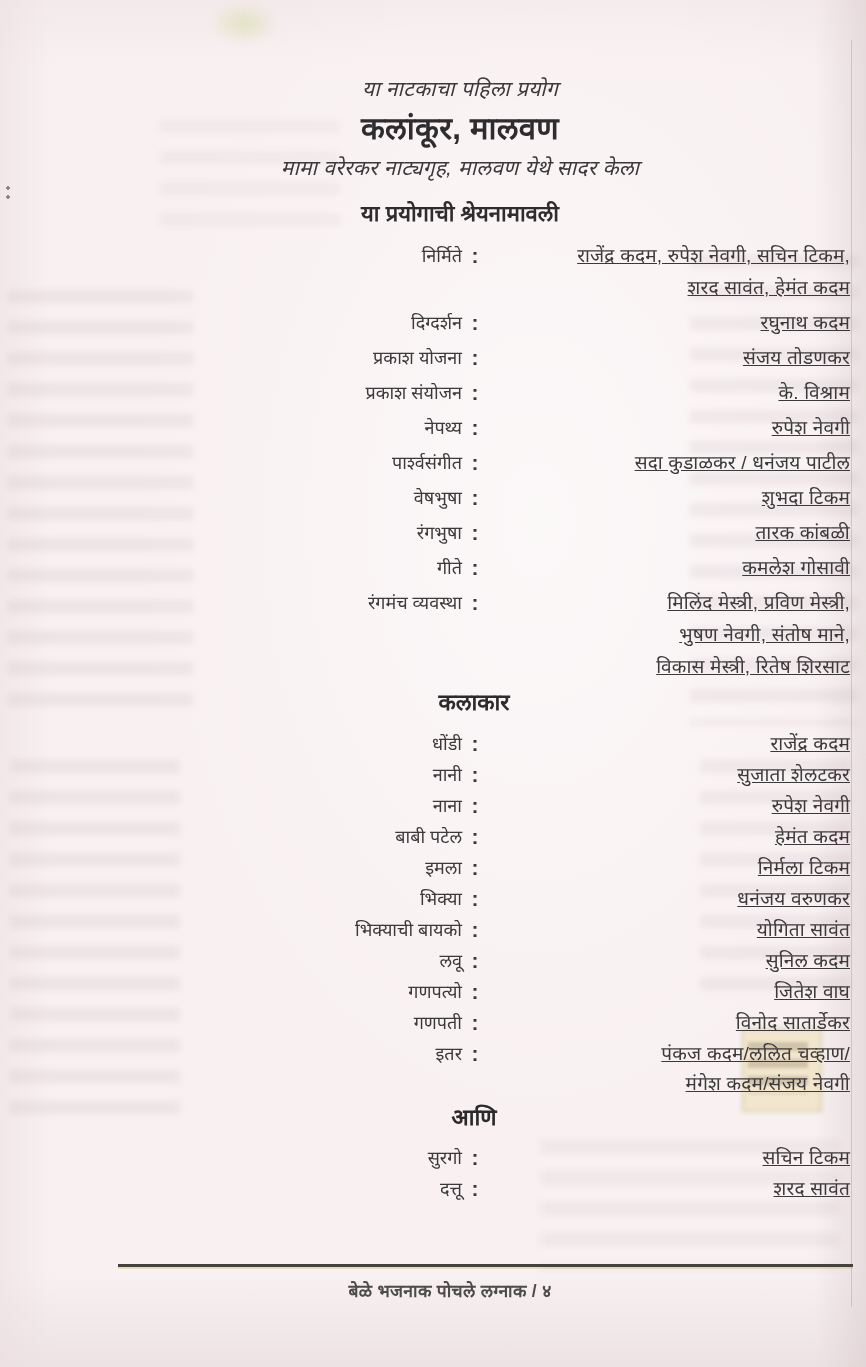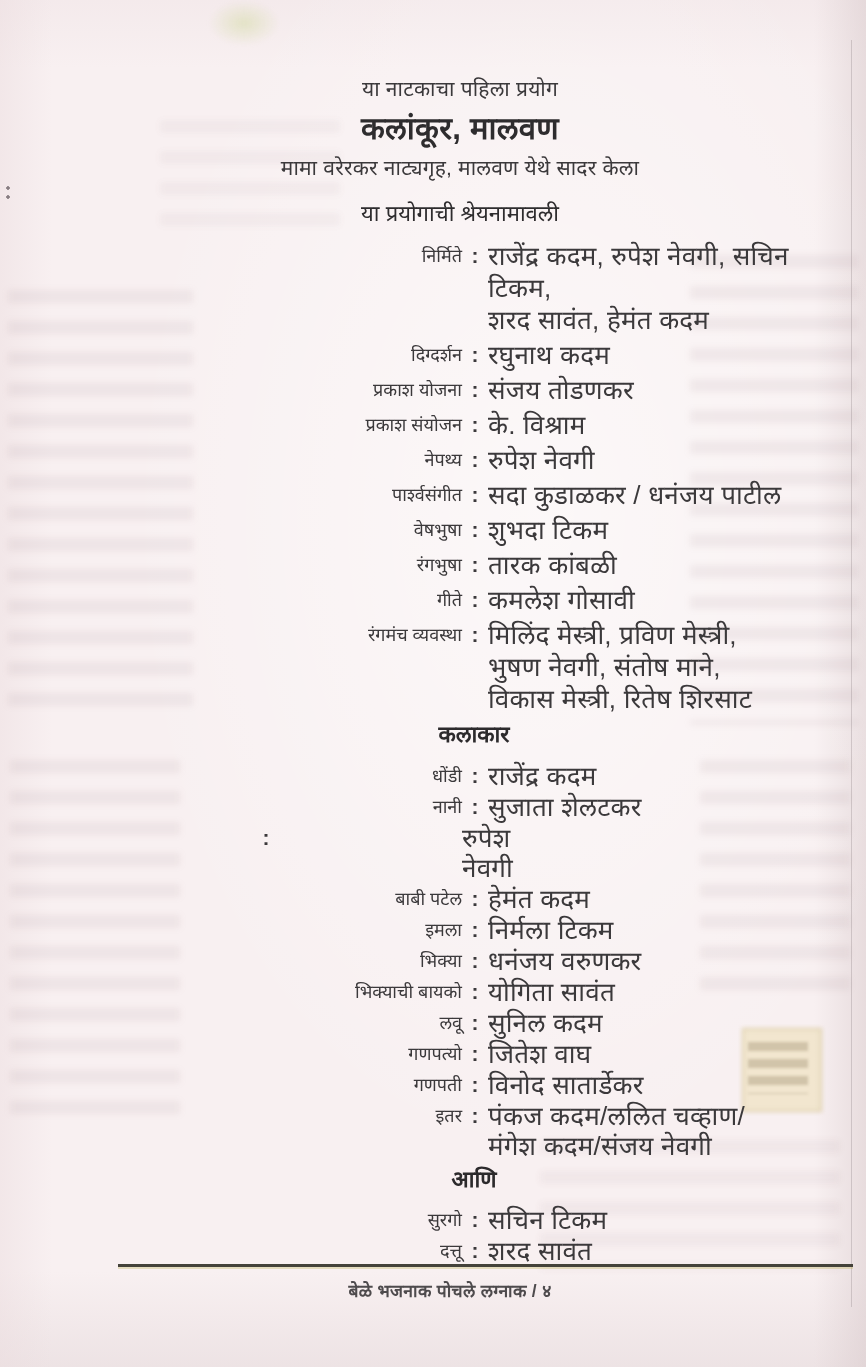--- a/index.html
+++ b/index.html
@@ -20,49 +20,50 @@
     overflow:hidden;
   }
   .content{
     position:relative;
     width:780px;
     margin-left:70px;
     padding-top:72px;
     z-index:2;
   }
   .c{text-align:center;}
-  .t21{font-size:21px;line-height:34px;font-weight:500;letter-spacing:.2px;}
+  .t21{font-size:21px;line-height:34px;font-weight:500;letter-spacing:.2px;font-style:italic;}
   .org{
     font-size:31px;line-height:44px;font-weight:700;color:#2e2c2e;
     margin-top:1px;letter-spacing:.3px;
   }
   .h{
-    font-size:22px;line-height:36px;font-weight:400;color:#2e2c2e;
+    font-size:22px;line-height:36px;font-weight:700;color:#2e2c2e;
     margin-top:11px;
   }
   .table{margin-top:8px;}
   .row{
     display:grid;
     grid-template-columns:392px 26px 1fr;
     margin-bottom:3px;
   }
   .lbl{
     text-align:right;
     font-size:18px;line-height:32px;font-weight:500;
     white-space:pre-line;
   }
   .sep{
     text-align:center;
     font-size:21px;line-height:32px;font-weight:700;
   }
   .val{
-    text-align:left;
-    font-size:26px;line-height:32px;font-weight:500;
+    text-align:right;
+    font-size:19px;line-height:32px;font-weight:500;
     white-space:pre-line;
     letter-spacing:.2px;
+    text-decoration:underline;
   }
   .cast .lbl,.cast .sep,.cast .val{line-height:30px;}
   .cast .row{margin-bottom:1px;}
   .section-h{
     font-size:22.5px;line-height:34px;font-weight:700;color:#2c2a2c;
     text-align:center;
     transform:translateX(14px);
     margin-bottom:9px;
   }
   .and-h{margin-top:2px;margin-bottom:0px;}
@@ -235,20 +236,21 @@
           <div class="val">राजेंद्र कदम</div>
         </div>
 
         <div class="row">
           <div class="lbl">नानी</div>
           <div class="sep">:</div>
           <div class="val">सुजाता शेलटकर</div>
         </div>
 
         <div class="row">
+          <div class="lbl">नाना</div>
           <div class="sep">:</div>
           <div class="val">रुपेश नेवगी</div>
         </div>
 
         <div class="row">
           <div class="lbl">बाबी पटेल</div>
           <div class="sep">:</div>
           <div class="val">हेमंत कदम</div>
         </div>
 

